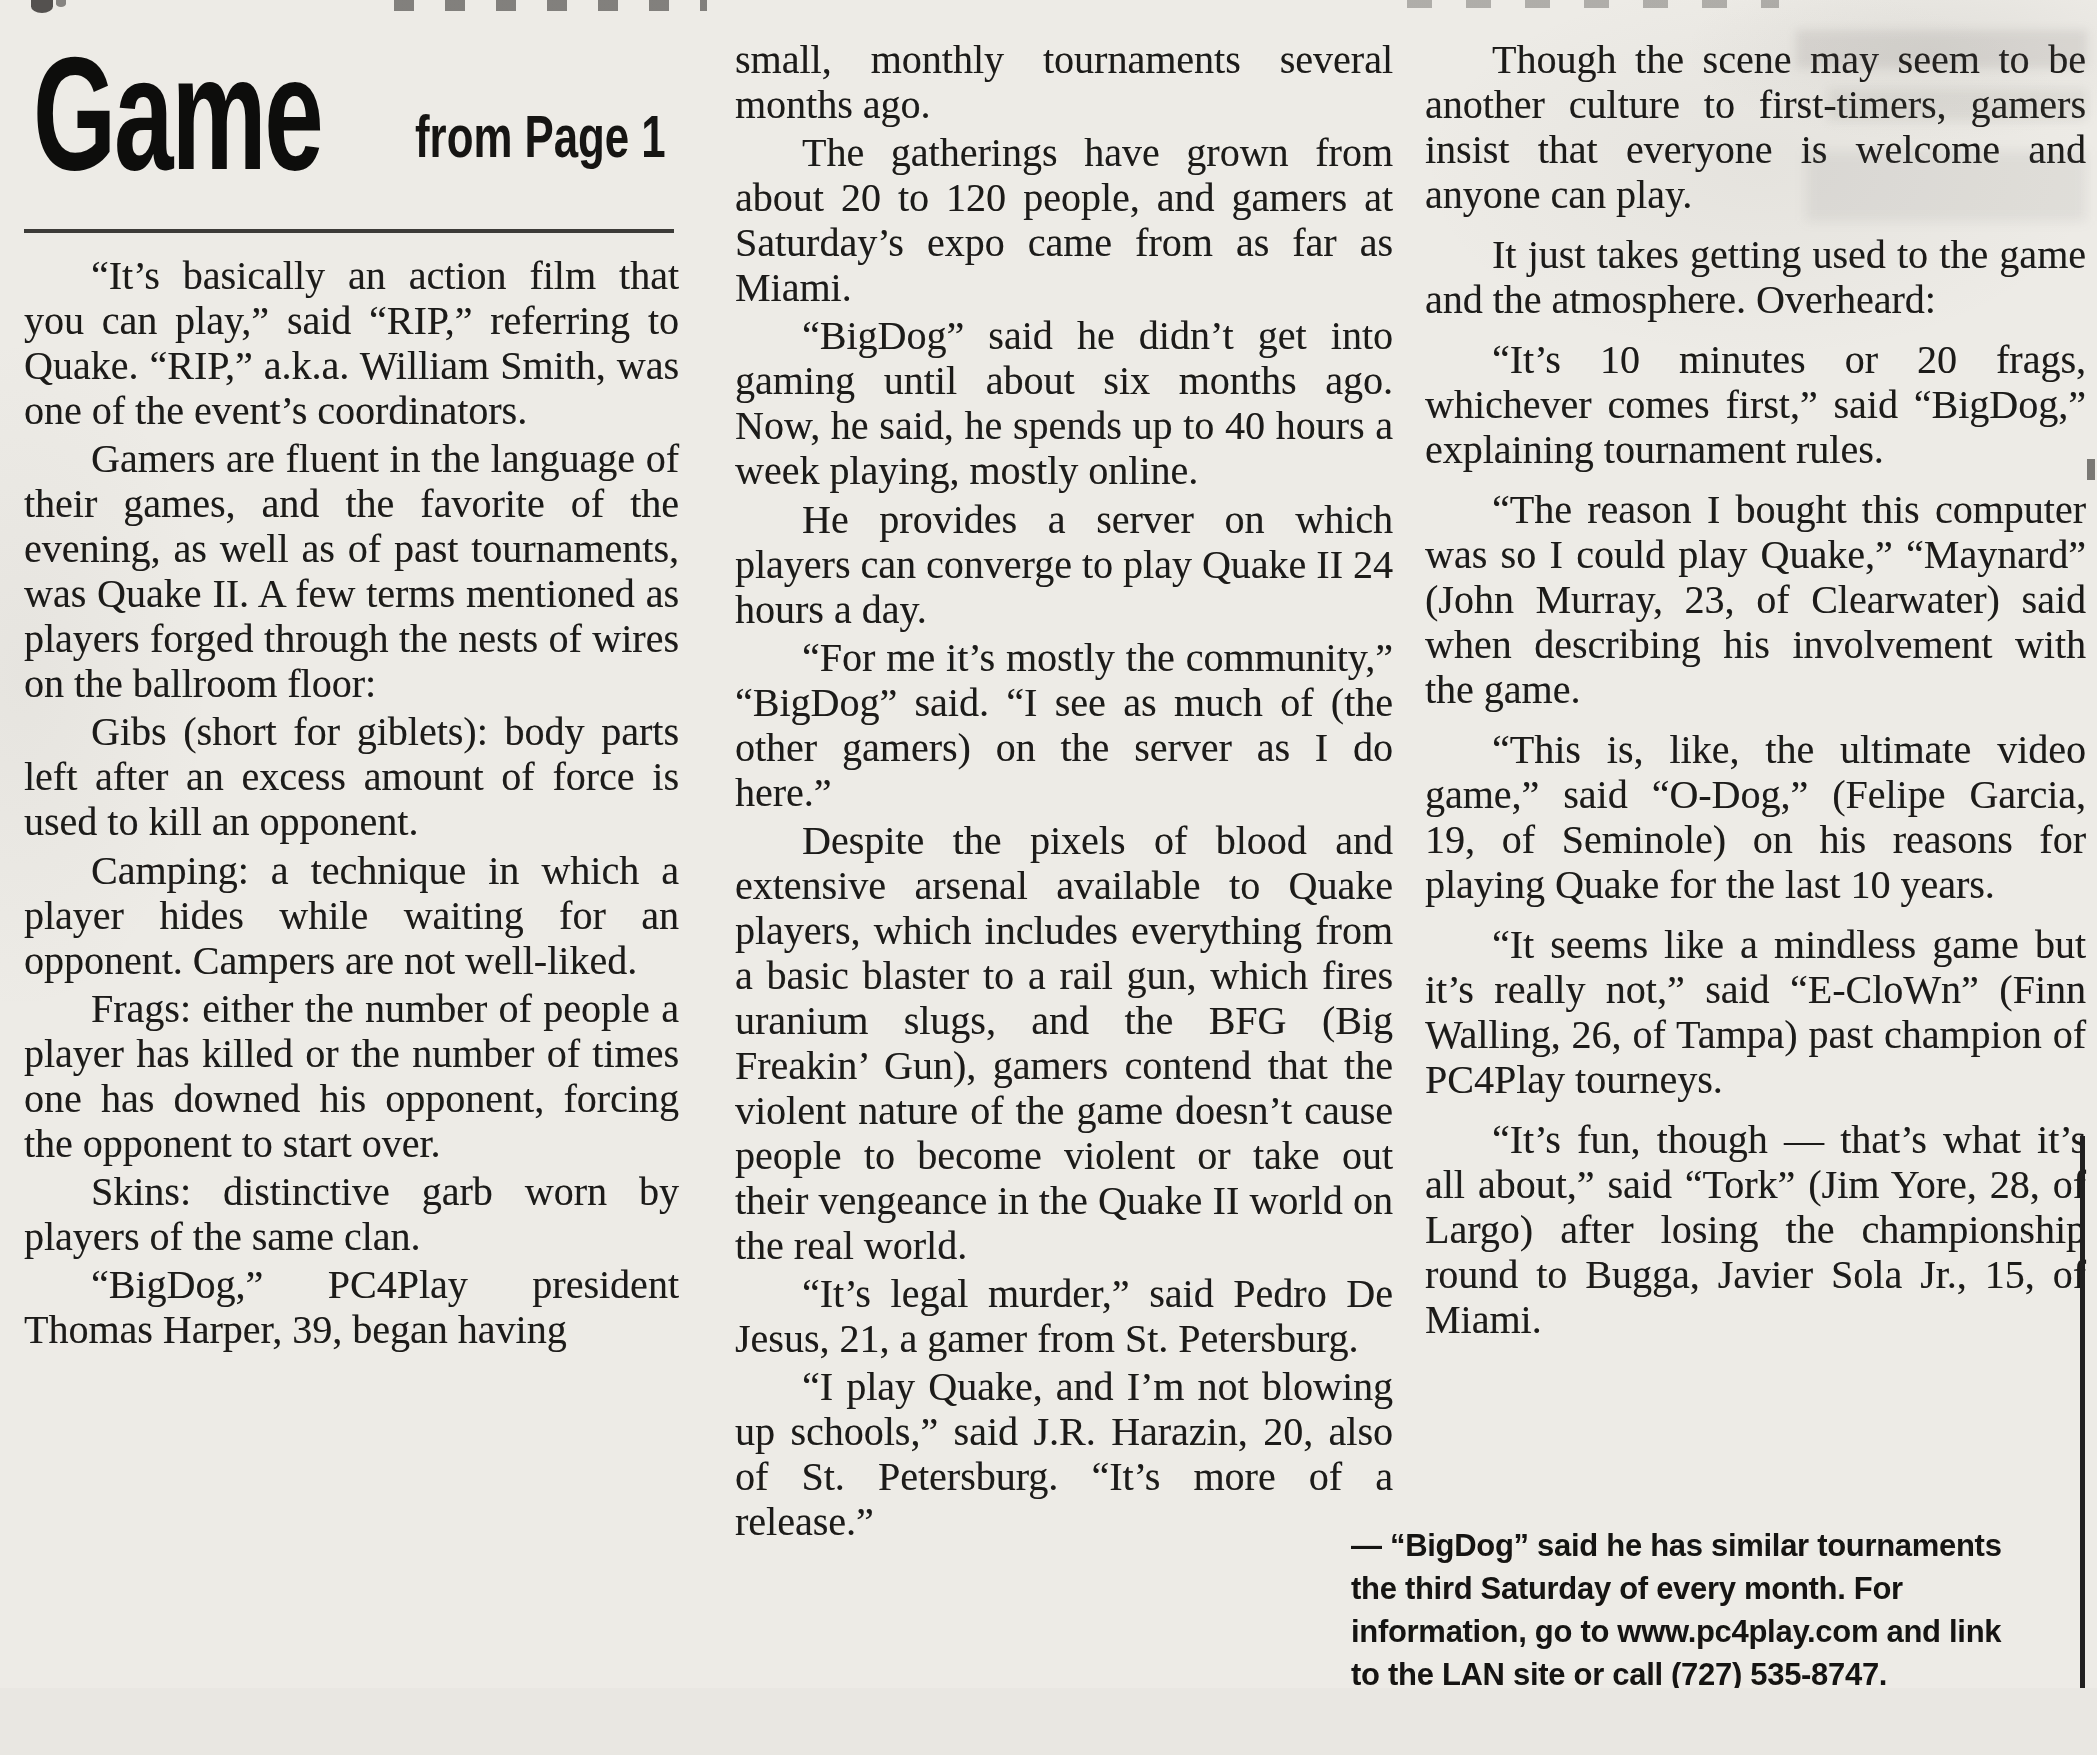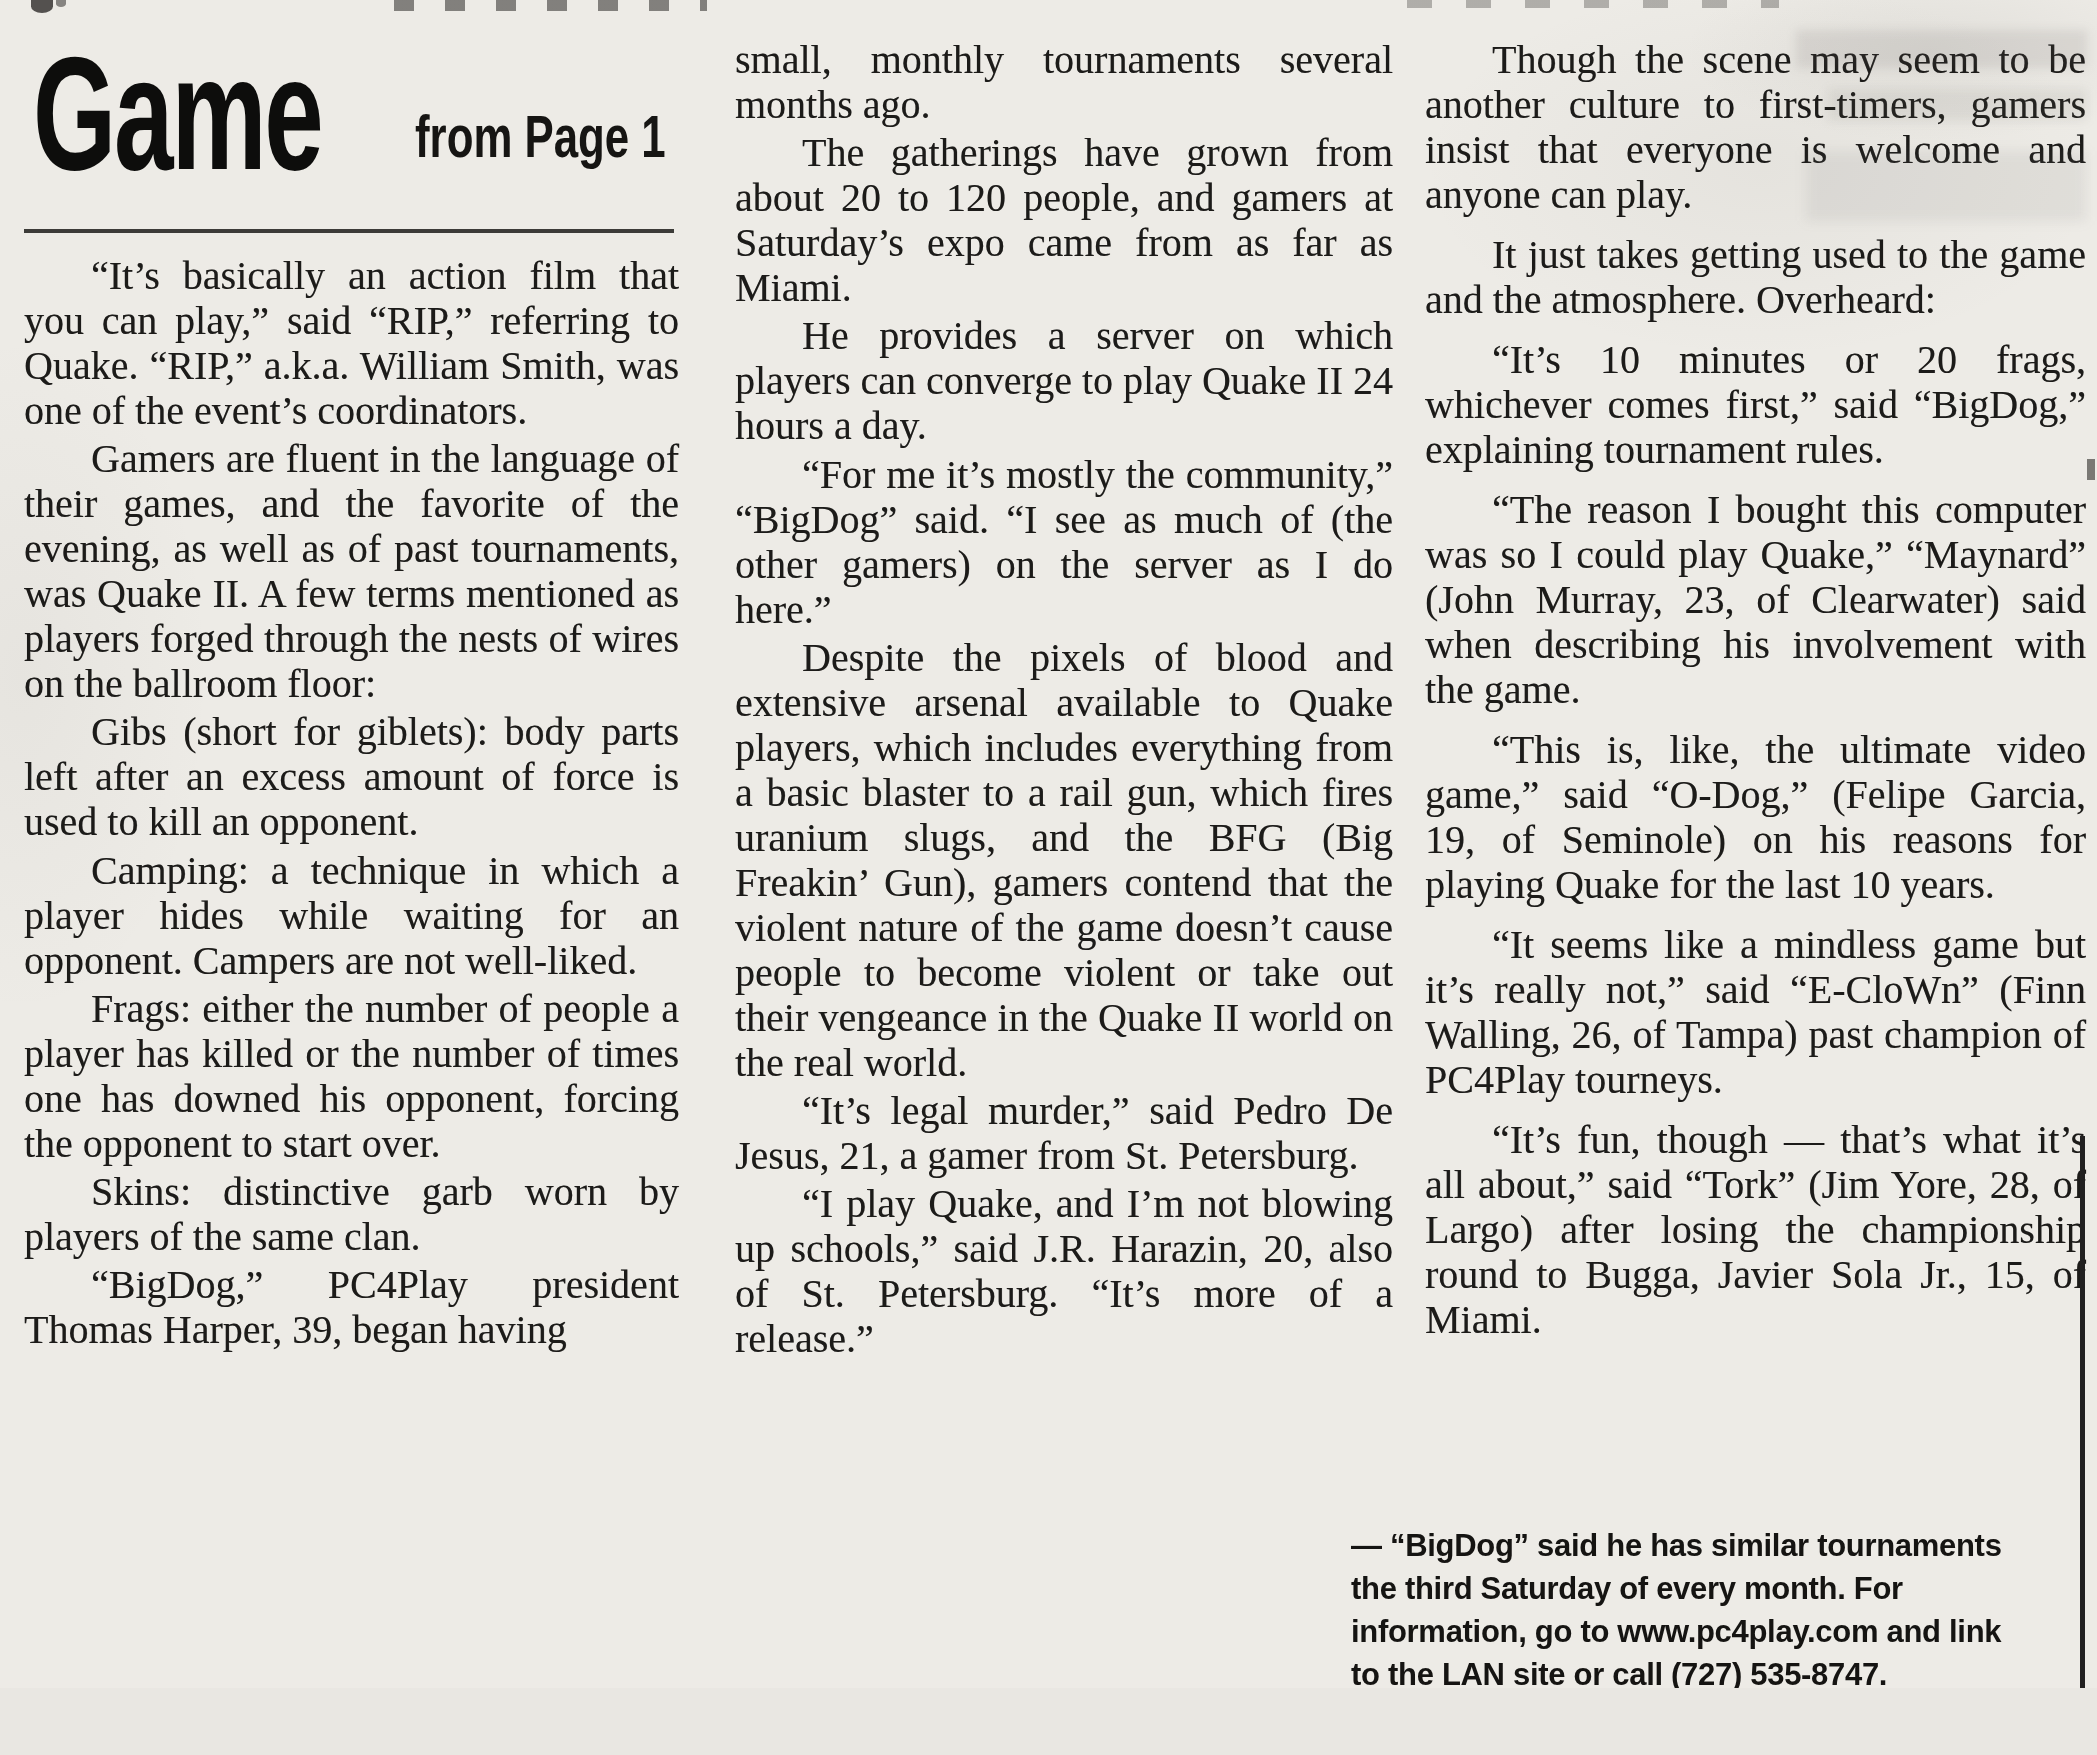--- a/index.html
+++ b/index.html
@@ -121,20 +121,21 @@
       <p>Gibs (short for giblets): body parts left after an excess amount of force is used to kill an opponent.</p>
       <p>Camping: a technique in which a player hides while waiting for an opponent. Campers are not well-liked.</p>
       <p>Frags: either the number of people a player has killed or the number of times one has downed his opponent, forcing the opponent to start over.</p>
       <p>Skins: distinctive garb worn by players of the same clan.</p>
       <p>“BigDog,” PC4Play president Thomas Harper, 39, began having</p>
     </div>
 
   <div class="col col2">
       <p>small, monthly tournaments several months ago.</p>
       <p>The gatherings have grown from about 20 to 120 people, and gamers at Saturday’s expo came from as far as Miami.</p>
+      <p>“BigDog” said he didn’t get into gaming until about six months ago. Now, he said, he spends up to 40 hours a week playing, mostly online.</p>
       <p>He provides a server on which players can converge to play Quake II 24 hours a day.</p>
       <p>“For me it’s mostly the community,” “BigDog” said. “I see as much of (the other gamers) on the server as I do here.”</p>
       <p>Despite the pixels of blood and extensive arsenal available to Quake players, which includes everything from a basic blaster to a rail gun, which fires uranium slugs, and the BFG (Big Freakin’ Gun), gamers contend that the violent nature of the game doesn’t cause people to become violent or take out their vengeance in the Quake II world on the real world.</p>
       <p>“It’s legal murder,” said Pedro De Jesus, 21, a gamer from St. Petersburg.</p>
       <p>“I play Quake, and I’m not blowing up schools,” said J.R. Harazin, 20, also of St. Petersburg. “It’s more of a release.”</p>
     </div>
 
   <div class="col col3">
       <p>Though the scene may seem to be another culture to first-timers, gamers insist that everyone is welcome and anyone can play.</p>
       <p>It just takes getting used to the game and the atmosphere. Overheard:</p>

